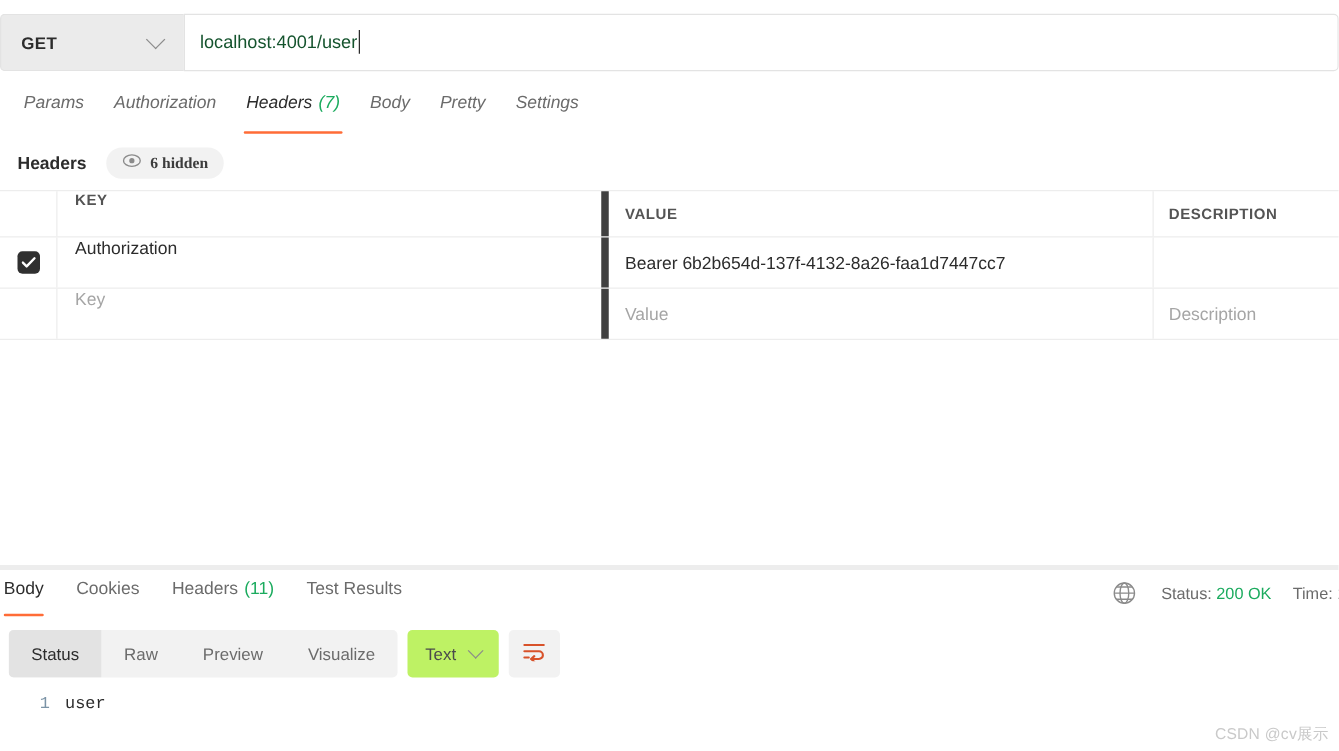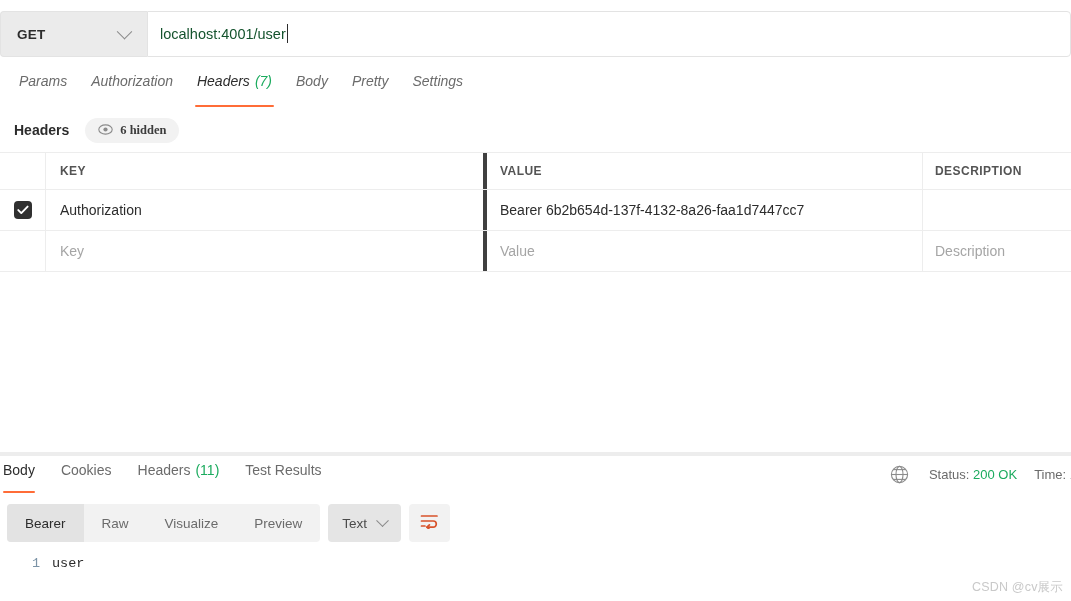--- a/index.html
+++ b/index.html
@@ -164,22 +164,22 @@
     width: 46px;
     flex: 0 0 46px;
     display: flex;
     align-items: center;
     justify-content: center;
     border-right: 1px solid #ededed;
   }
   .c-key {
     width: 441px;
     flex: 0 0 441px;
-    border-right: 4px solid #404040;
-    display: flex; align-items: center;
+    border-right: 6px solid #404040;
+    display: flex; align-items: flex-start;
     padding-left: 14px;
   }
   .c-val {
     width: 436px;
     flex: 0 0 436px;
     border-right: 1px solid #ededed;
     display: flex; align-items: center;
     padding-left: 13px;
     overflow: hidden;
   }
@@ -313,21 +313,21 @@
     cursor: pointer;
     white-space: nowrap;
   }
   .segbtn.active {
     background: #e3e3e3;
     color: #2c2c2c;
     font-weight: 400;
   }
   .typebtn {
     height: 38px;
-    background: #e5e5e5;
+    background: #bef264;
     border-radius: 4px;
     display: flex;
     align-items: center;
     gap: 11px;
     padding: 0 14px;
     cursor: pointer;
   }
   .typebtn-label {
     font-size: 13.5px;
     color: #4b4b4b;
@@ -512,30 +512,30 @@
         </svg>
       </span>
       <span class="status-txt"><span>Status:</span> <span class="ok">200 OK</span></span>
       <span class="time-txt">Time: 1</span>
     </div>
   </div>
 
   <div class="res-toolbar">
     <div class="seg">
       <div class="segbtn active">
-        <span>Bearer</span>
+        <span>Status</span>
       </div>
       <div class="segbtn">
         <span>Raw</span>
       </div>
       <div class="segbtn">
+        <span>Preview</span>
+      </div>
+      <div class="segbtn">
         <span>Visualize</span>
-      </div>
-      <div class="segbtn">
-        <span>Preview</span>
       </div>
     </div>
 
     <div class="typebtn">
       <span class="typebtn-label">Text</span>
       <span class="chev2"></span>
     </div>
 
     <div class="wrapbtn">
       <span>

